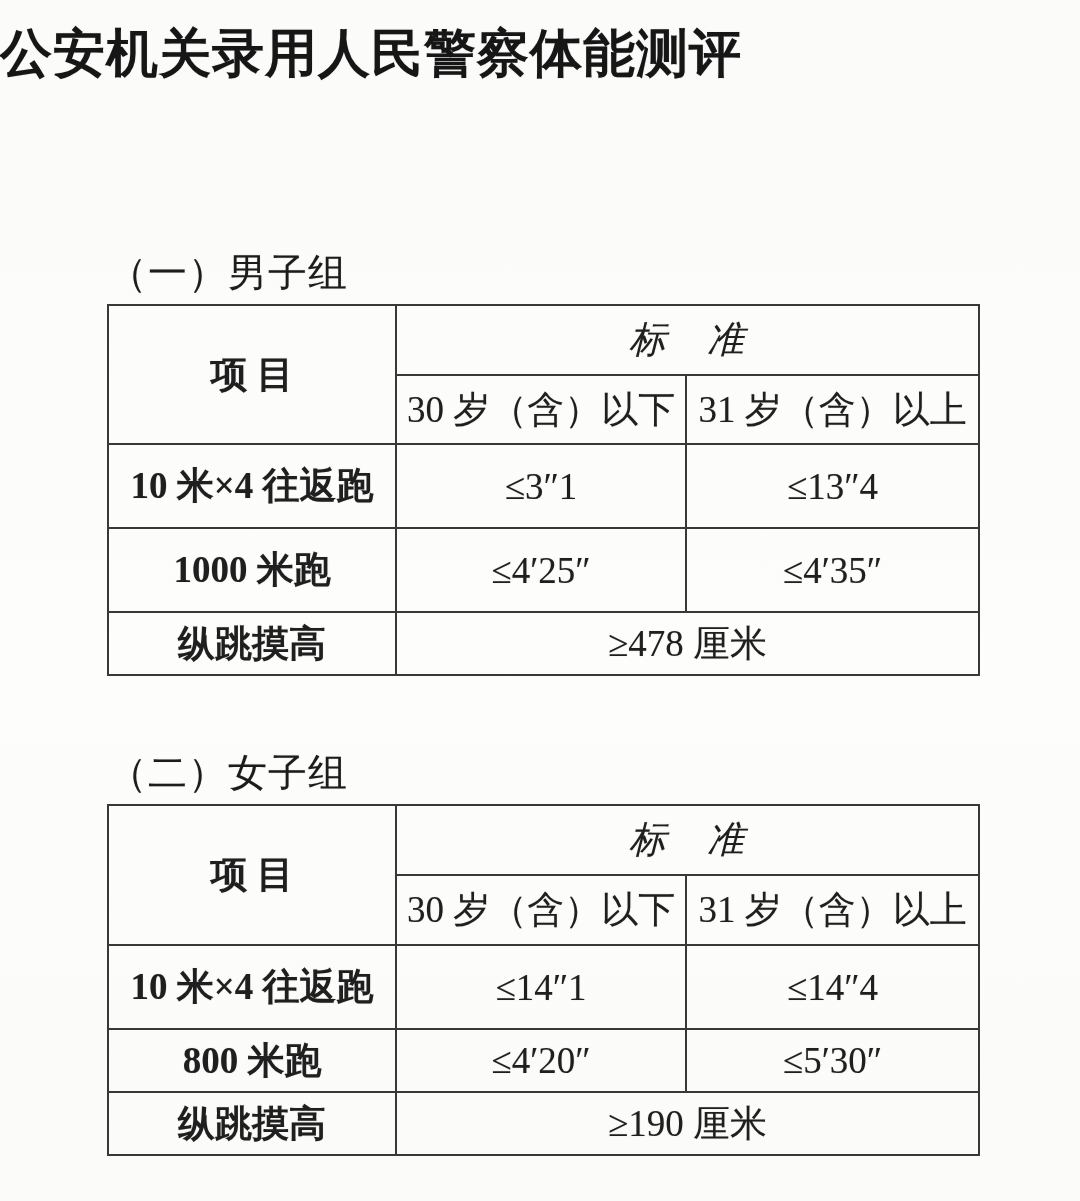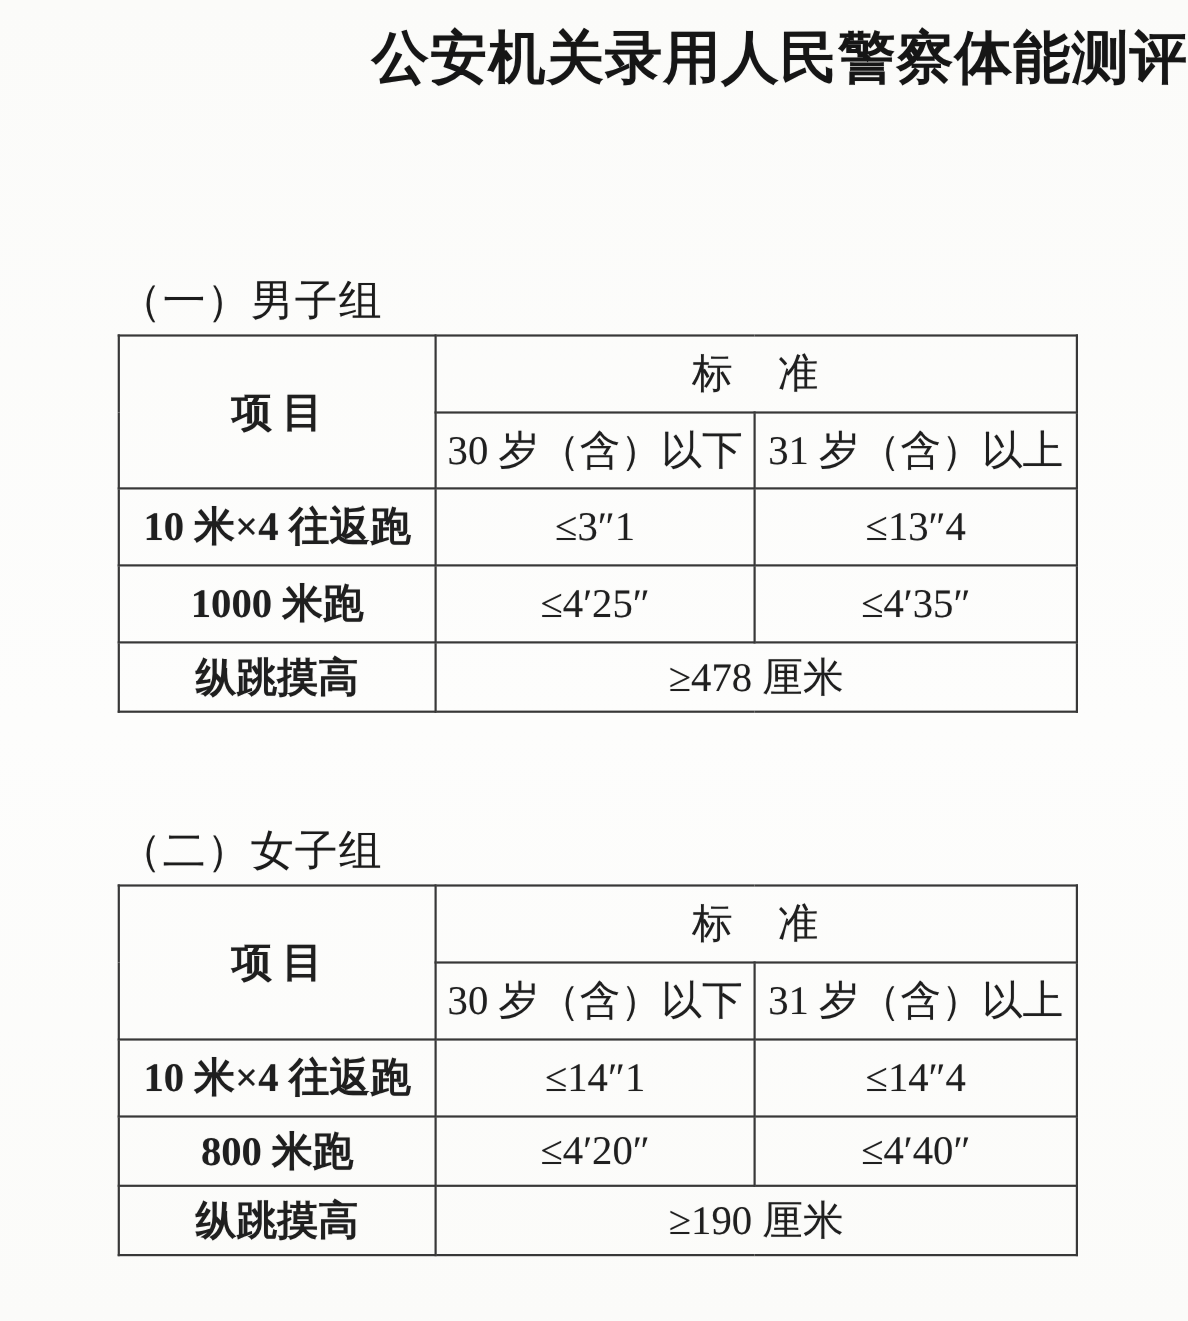--- a/index.html
+++ b/index.html
@@ -16,21 +16,21 @@
     overflow: hidden;
     color: #1f1f1f;
     font-family: "Liberation Serif", "DejaVu Serif", serif;
     text-shadow: 0 0 1px rgba(40,40,40,0.30);
   }
   .doc-title {
     position: absolute;
     top: 20px;
     left: 0;
     width: 100%;
-    text-align: right;
+    text-align: left;
     font-size: 52px;
     font-weight: 700;
     line-height: 67px;
     letter-spacing: 1px;
     color: #161616;
   }
   .section-heading {
     position: absolute;
     left: 108px;
     font-size: 39px;
@@ -55,24 +55,24 @@
     border: 2px solid #383838;
     text-align: center;
     vertical-align: middle;
     padding: 0;
     font-size: 37px;
     color: #1f1f1f;
     overflow: hidden;
   }
   tr.row-standard   { height: 70px; }
   tr.row-age        { height: 69px; }
-  tr.row-data       { height: 70px; }
+  tr.row-data       { height: 84px; }
   tr.row-data-last  { height: 63px; }
 
-  td.cell-standard { font-size: 38px; letter-spacing: 2px; }
+  td.cell-standard { font-size: 38px; letter-spacing: 2px; font-style: italic; }
   td.cell-age      { font-size: 36px; }
   td.cell-item     { font-size: 38px; font-weight: bold; }
   td.cell-value    { font-size: 39px; }
 </style>
 </head>
 <body>
 
 <div class="page">
 
   <div class="doc-title">
@@ -131,21 +131,21 @@
         <td class="cell-age">31 岁（含）以上</td>
       </tr>
       <tr class="row-data">
         <td class="cell-item">10 米×4 往返跑</td>
         <td class="cell-value">≤14″1</td>
         <td class="cell-value">≤14″4</td>
       </tr>
       <tr class="row-data-last">
         <td class="cell-item">800 米跑</td>
         <td class="cell-value">≤4′20″</td>
-        <td class="cell-value">≤4′40″</td>
+        <td class="cell-value">≤5′30″</td>
       </tr>
       <tr class="row-data-last">
         <td class="cell-item">纵跳摸高</td>
         <td colspan="2" class="cell-value">≥190 厘米</td>
       </tr>
     </tbody>
   </table>
 
 </div>
 

